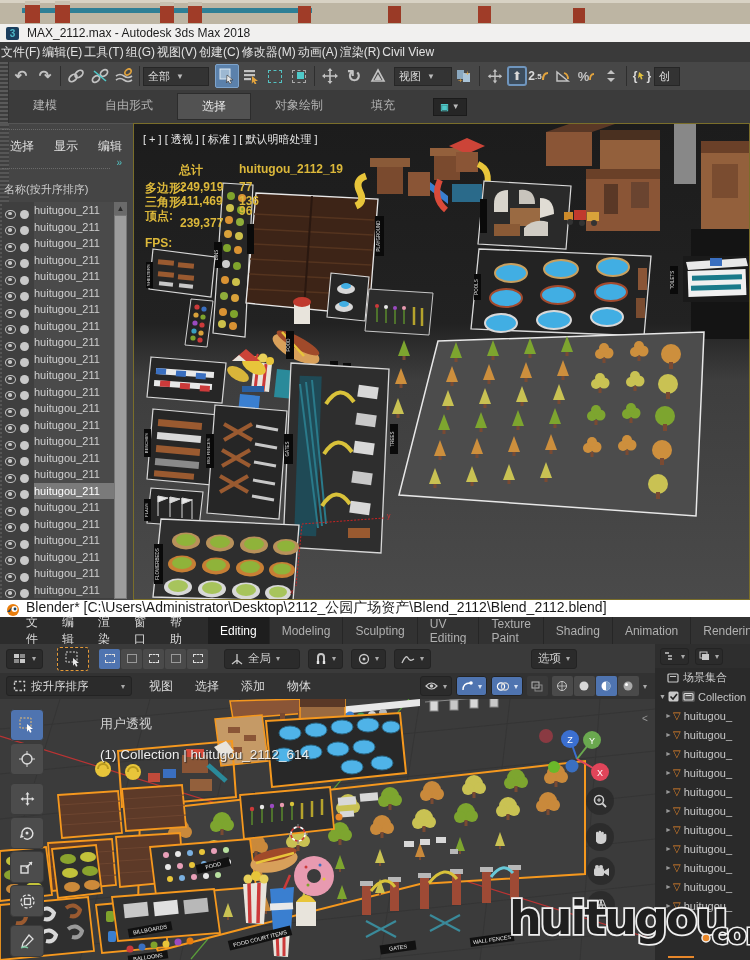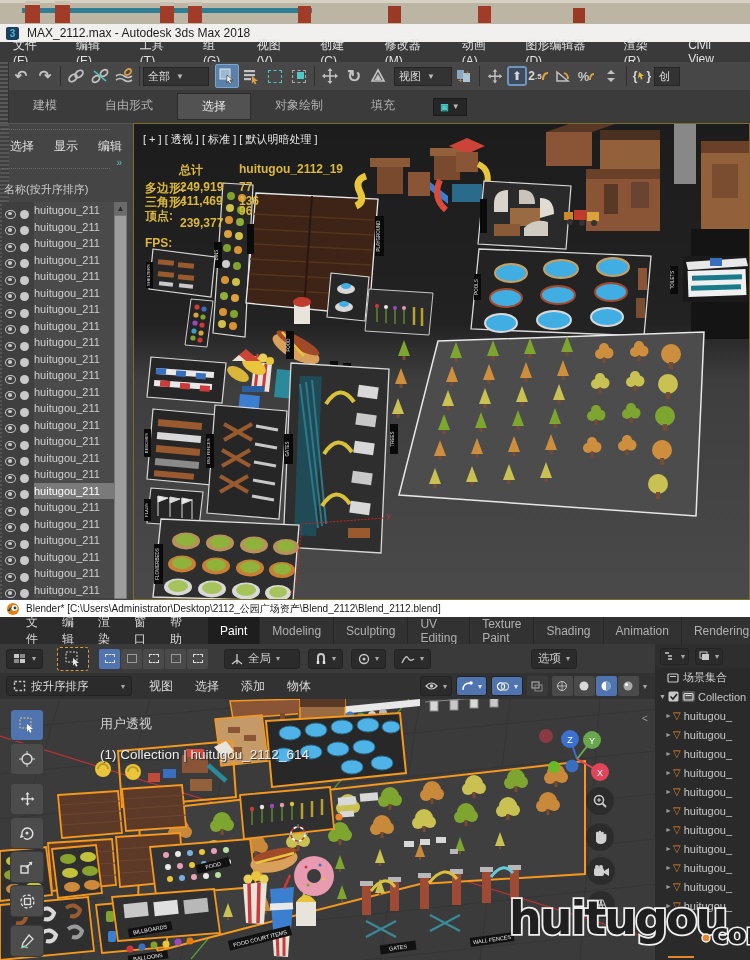--- a/index.html
+++ b/index.html
@@ -6,21 +6,21 @@
 body{font-family:"Liberation Sans",sans-serif}
 #root{position:relative;width:750px;height:960px;overflow:hidden;background:#444}
 .abs{position:absolute}
 
 #strip{left:0;top:0;width:750px;height:24px;background:#bdb5a3}
 
 #maxwin{left:0;top:24px;width:750px;height:576px;background:#454545}
 .max-title{left:0;top:0;width:750px;height:18px;background:#f1f0ef;display:flex;align-items:center;color:#1c1c1c;font-size:12px}
 .max-title .appicon{width:13px;height:13px;margin:0 8px 0 6px;background:#1b3e5e;border-radius:2px;color:#4db8c8;font-size:10px;font-weight:bold;text-align:center;line-height:13px}
 .max-menu{left:0;top:18px;width:750px;height:20px;background:#3a3a3a;display:flex;align-items:center;font-size:12px;color:#e2e2e2}
-.max-menu span{padding:0 13px}
+.max-menu span{padding:0 1px}
 .max-toolbar{left:0;top:38px;width:750px;height:28px;background:#474747;display:flex;align-items:center;color:#c2c2c2}
 .grip{width:9px;align-self:stretch;background:repeating-linear-gradient(to bottom,#5a5a5a 0 2px,#3d3d3d 2px 4px);border-right:1px solid #333}
 .tb{display:flex;align-items:center;justify-content:center;height:24px;min-width:24px;font-size:15px}
 .tb-sep{width:1px;height:20px;background:#2e2e2e;margin:0 3px}
 .dd{background:#333;border:1px solid #262626;color:#ddd;font-size:11px;height:19px;display:flex;align-items:center;padding:0 4px;gap:6px}
 .dd .car{color:#bbb;font-size:8px}
 .tb.blue{background:#5b81ab;border:1px solid #7ea4cc;border-radius:2px}
 .marq{width:14px;height:13px;border:1px dashed #53c3c3}
 .marq2{width:14px;height:13px;border:1px dashed #aaa;position:relative}
 .marq2 i{position:absolute;right:1px;top:1px;width:7px;height:7px;background:#4ec9c9}
@@ -48,21 +48,21 @@
 .max-scroll{position:absolute;left:114px;top:78px;width:13px;height:397px;background:#5a5a5a}
 .max-scroll .up{height:13px;background:#6a6a6a;color:#2a2a2a;font-size:8px;text-align:center;line-height:13px}
 .max-scroll .thumb{position:absolute;left:0;top:13px;width:13px;bottom:0;background:#9d9d9d;border:1px solid #777}
 
 #maxvp{left:133px;top:99px;width:617px;height:477px;background:#1e1e1e;border:1px solid #7a6e2a}
 .vp-head{position:absolute;left:9px;top:8px;font-size:11px;color:#e6e6e6;z-index:5}
 .stats{position:absolute;left:0;top:0;z-index:5;color:#dcb83a;font-size:12px;font-weight:bold}
 .stats div{position:absolute;white-space:nowrap}
 
 #blwin{left:0;top:600px;width:750px;height:360px;background:#2b2b2b}
-.bl-title{left:0;top:0;width:750px;height:17px;background:#fff;display:flex;align-items:center;font-size:10px;color:#1a1a1a}
+.bl-title{left:0;top:0;width:750px;height:17px;background:#fff;display:flex;align-items:flex-end;font-size:14px;color:#1a1a1a}
 .bl-topbar{left:0;top:17px;width:636px;height:27px;background:#2c2c2c;display:flex;align-items:center;font-size:12px;color:#d8d8d8}
 .bl-topbar .menus{display:flex}
 .bl-topbar .menus span{padding:0 12px}
 .wtabs{display:flex;margin-left:14px;height:27px;align-items:stretch}
 .wtab{display:flex;align-items:center;padding:0 12px;font-size:12px;color:#b0b0b0;background:#323232;border-right:1px solid #262626}
 .wtab.active{background:#1e1e1e;color:#fff}
 .bl-toolhead{left:0;top:44px;width:655px;height:29px;background:#3a3a3a;display:flex;align-items:center;color:#d0d0d0}
 .bl-vphead{left:0;top:73px;width:655px;height:26px;background:#323232;display:flex;align-items:center;color:#dcdcdc;font-size:12px}
 .pill{background:#2b2b2b;border:1px solid #232323;border-radius:3px;height:20px;display:flex;align-items:center;padding:0 6px;gap:5px;font-size:11.5px}
 .car{font-size:8px;color:#aaa}
@@ -122,21 +122,20 @@
     <div class="max-menu abs">
 
     <span>文件(F)</span>
         <span>编辑(E)</span>
         <span>工具(T)</span>
         <span>组(G)</span>
         <span>视图(V)</span>
         <span>创建(C)</span>
         <span>修改器(M)</span>
         <span>动画(A)</span>
-        <span>图形编辑器(D)</span>
         <span>渲染(R)</span>
         <span>Civil View</span>
       </div>
     <div class="max-toolbar abs">
       <div class="grip"></div>
       <span class="tb" style="font-weight:bold">↶</span>
       <span class="tb" style="font-weight:bold">↷</span>
       <span class="tb-sep"></span>
       <span class="tb">
         <svg width="18" height="16">
@@ -845,21 +844,21 @@
         </svg>
       <div class="menus">
           <span>文件</span>
           <span>编辑</span>
           <span>渲染</span>
           <span>窗口</span>
           <span>帮助</span>
         </div>
       <div class="wtabs">
 
-      <span class="wtab active">Paint</span>
+      <span class="wtab active">Editing</span>
           <span class="wtab">Modeling</span>
           <span class="wtab">Sculpting</span>
           <span class="wtab">UV Editing</span>
           <span class="wtab">Texture Paint</span>
           <span class="wtab">Shading</span>
           <span class="wtab">Animation</span>
           <span class="wtab">Rendering</span>
         </div>
     </div>
     <div class="bl-toolhead abs">

